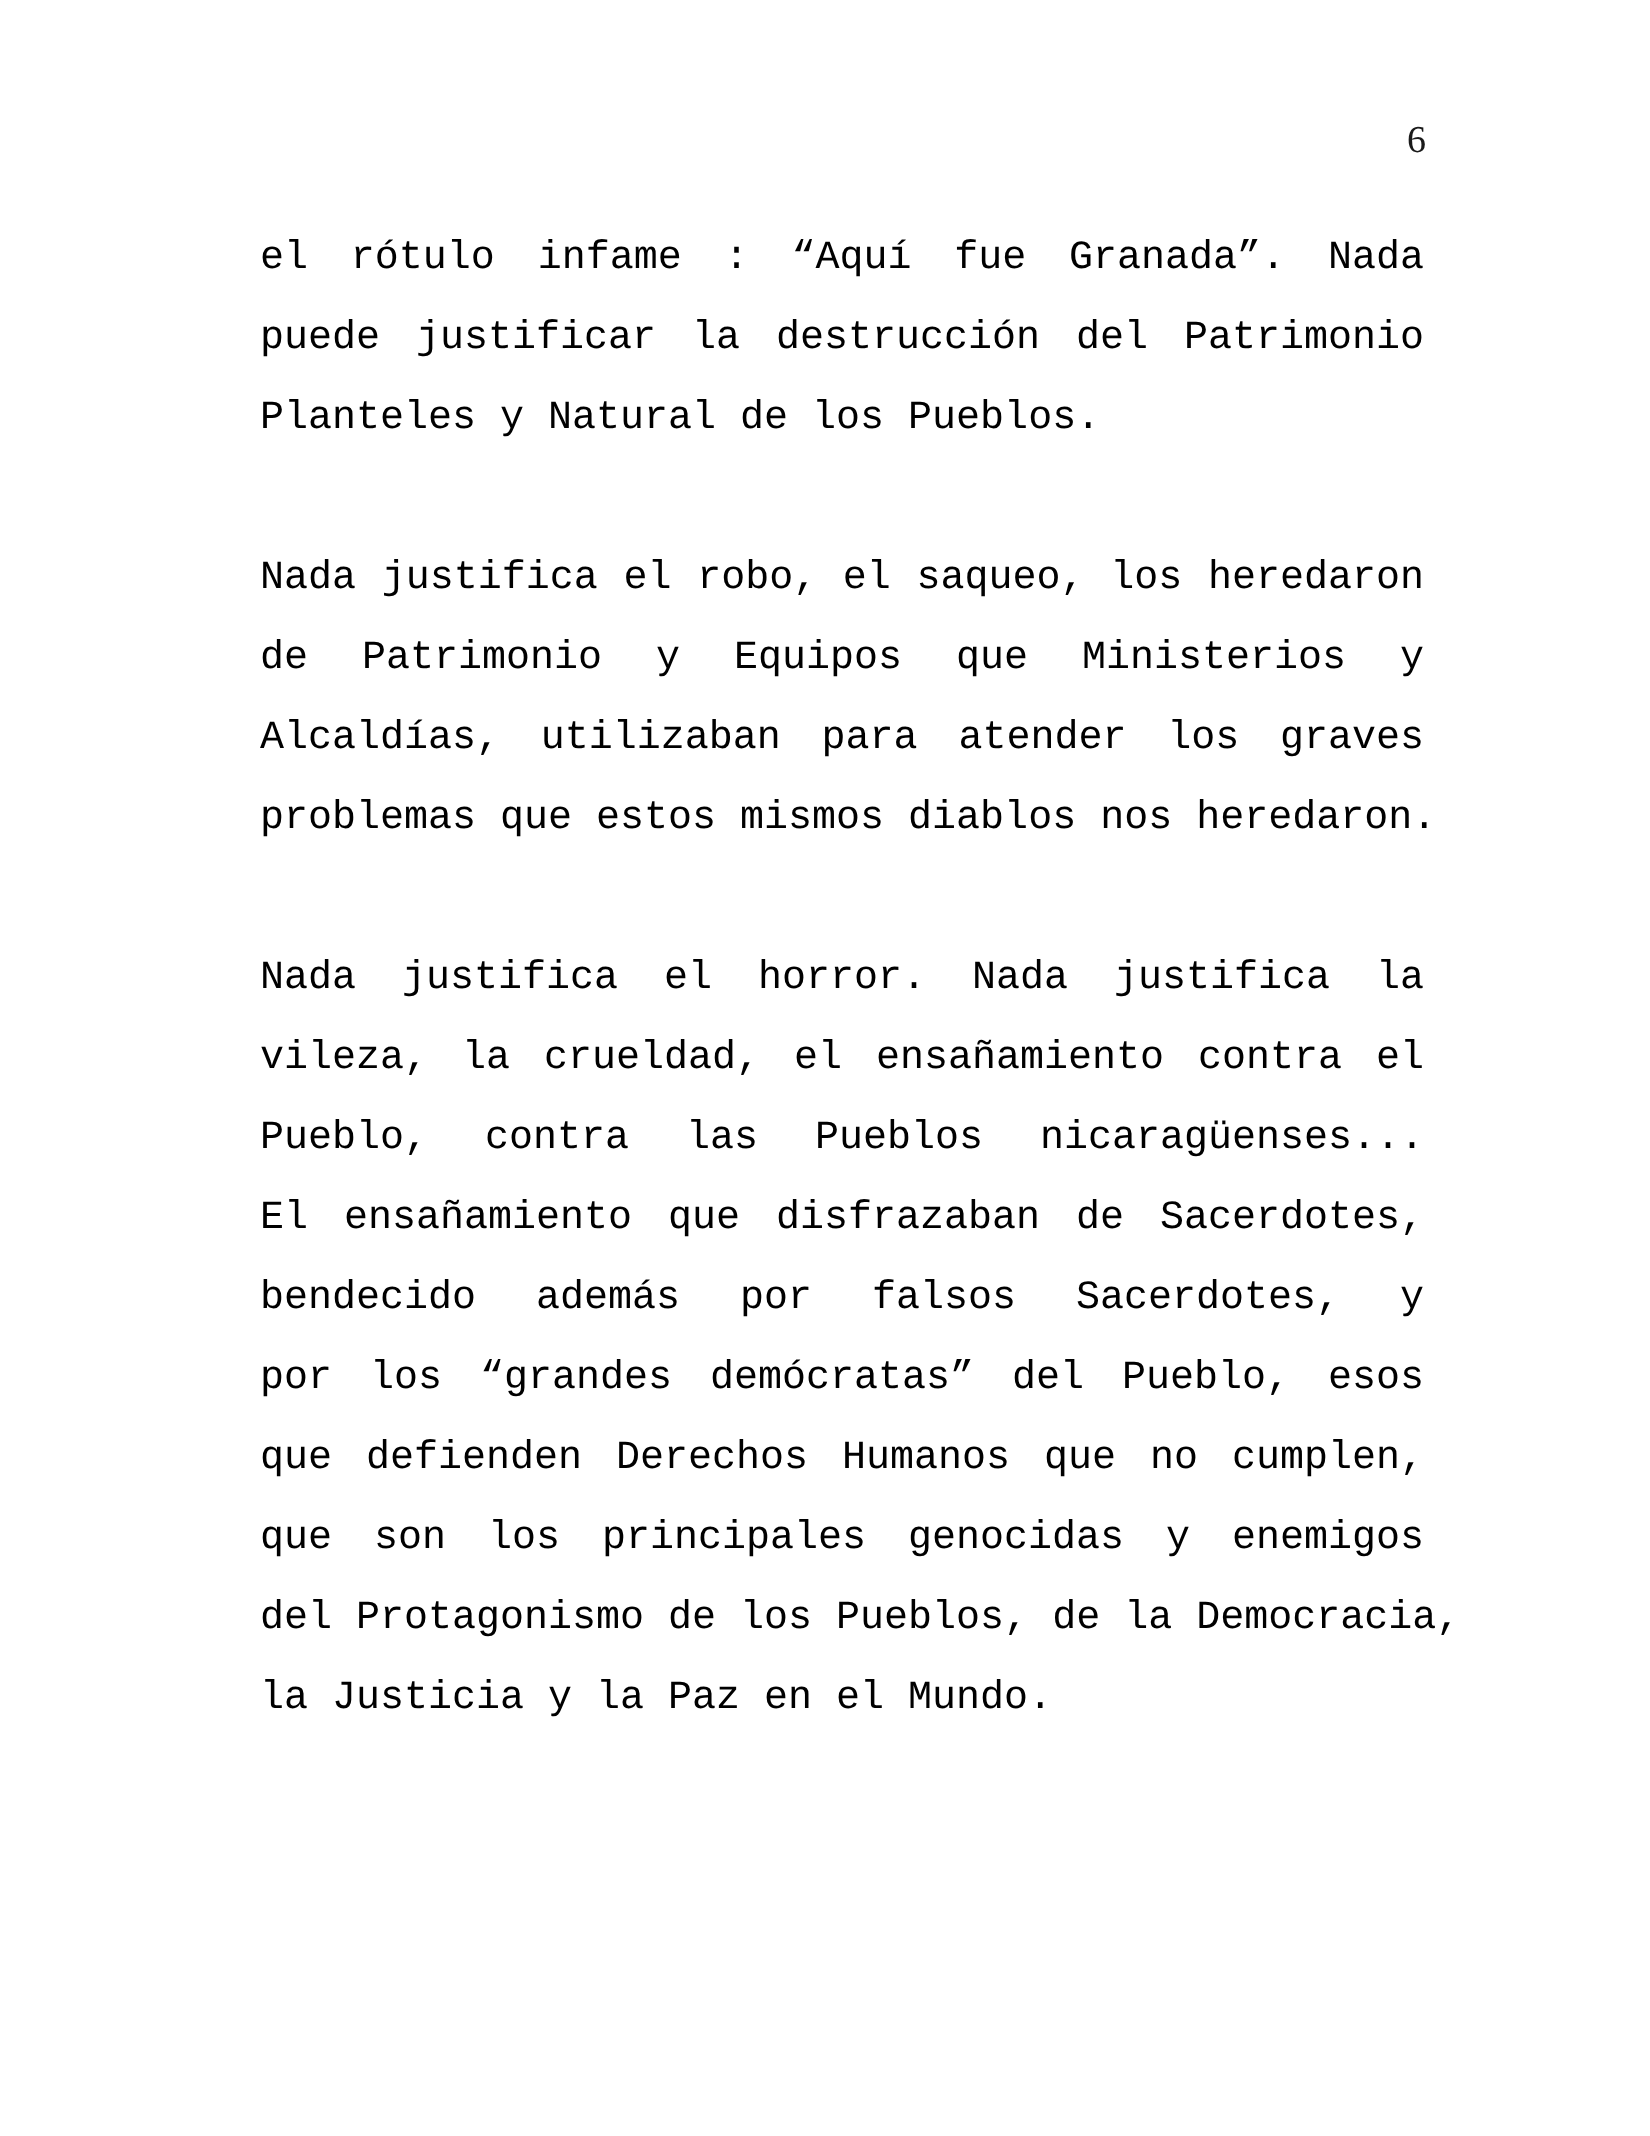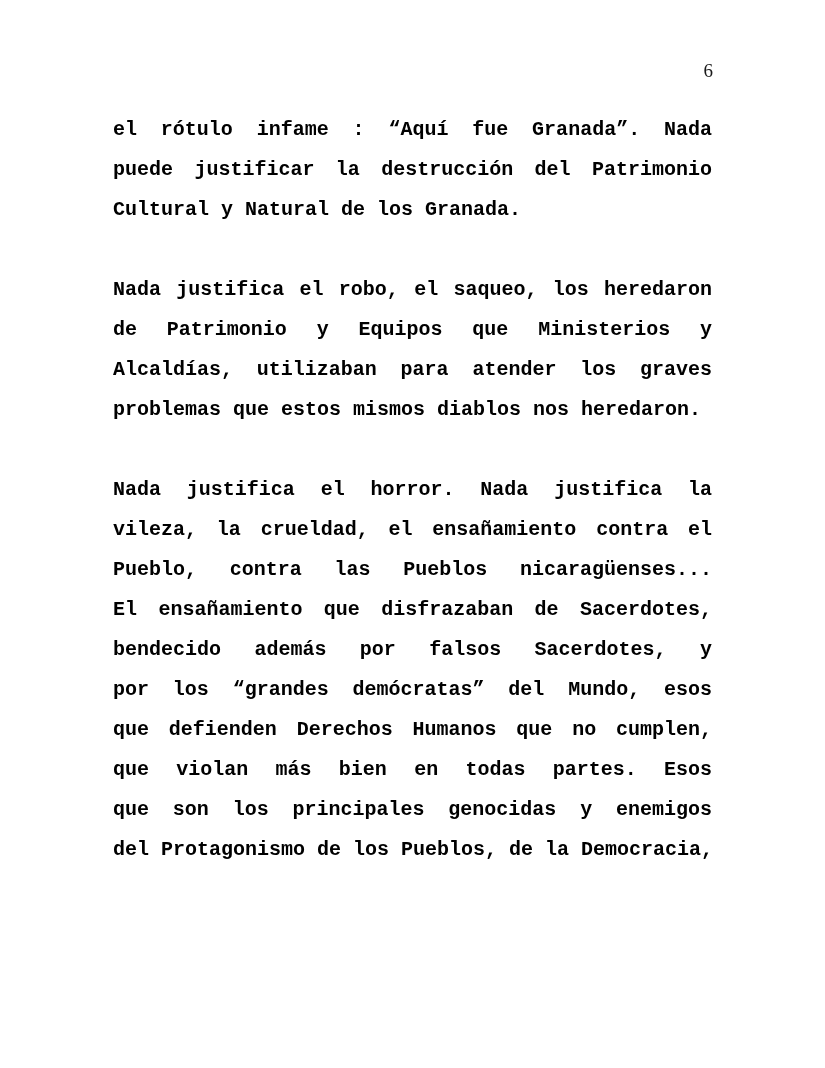--- a/index.html
+++ b/index.html
@@ -27,22 +27,21 @@
     position: absolute;
     top: 110px;
     left: 113px;
     width: 599px;
     font-family: "Liberation Mono", "DejaVu Sans Mono", monospace;
     font-size: 20px;
     line-height: 40px;
     color: #000000;
   }
   .paragraph {
-    margin: 0 0 40px 0;
-    font-weight: bold;
+    margin: 0 0 40px 17px;
   }
   .paragraph:last-child {
     margin-bottom: 0;
   }
   .line {
     white-space: nowrap;
     text-align: justify;
     text-align-last: justify;
     height: 40px;
   }
@@ -55,37 +54,37 @@
 
 <div class="page">
 
   <div class="page-number">6</div>
 
   <div class="doc-body">
 
     <div class="paragraph">
       <div class="line">el rótulo infame : “Aquí fue Granada”. Nada</div>
       <div class="line">puede justificar la destrucción del Patrimonio</div>
-      <div class="line line-last">Cultural y Natural de los Granada.</div>
+      <div class="line line-last">Planteles y Natural de los Pueblos.</div>
     </div>
 
     <div class="paragraph">
       <div class="line">Nada justifica el robo, el saqueo, los heredaron</div>
       <div class="line">de Patrimonio y Equipos que Ministerios y</div>
       <div class="line">Alcaldías, utilizaban para atender los graves</div>
       <div class="line line-last">problemas que estos mismos diablos nos heredaron.</div>
     </div>
 
     <div class="paragraph">
       <div class="line">Nada justifica el horror. Nada justifica la</div>
       <div class="line">vileza, la crueldad, el ensañamiento contra el</div>
       <div class="line">Pueblo, contra las Pueblos nicaragüenses...</div>
       <div class="line">El ensañamiento que disfrazaban de Sacerdotes,</div>
       <div class="line">bendecido además por falsos Sacerdotes, y</div>
-      <div class="line">por los “grandes demócratas” del Mundo, esos</div>
+      <div class="line">por los “grandes demócratas” del Pueblo, esos</div>
       <div class="line">que defienden Derechos Humanos que no cumplen,</div>
-      <div class="line">que violan más bien en todas partes. Esos</div>
       <div class="line">que son los principales genocidas y enemigos</div>
       <div class="line">del Protagonismo de los Pueblos, de la Democracia,</div>
+      <div class="line line-last">la Justicia y la Paz en el Mundo.</div>
     </div>
 
   </div>
 </div>
 
 </body></html>

